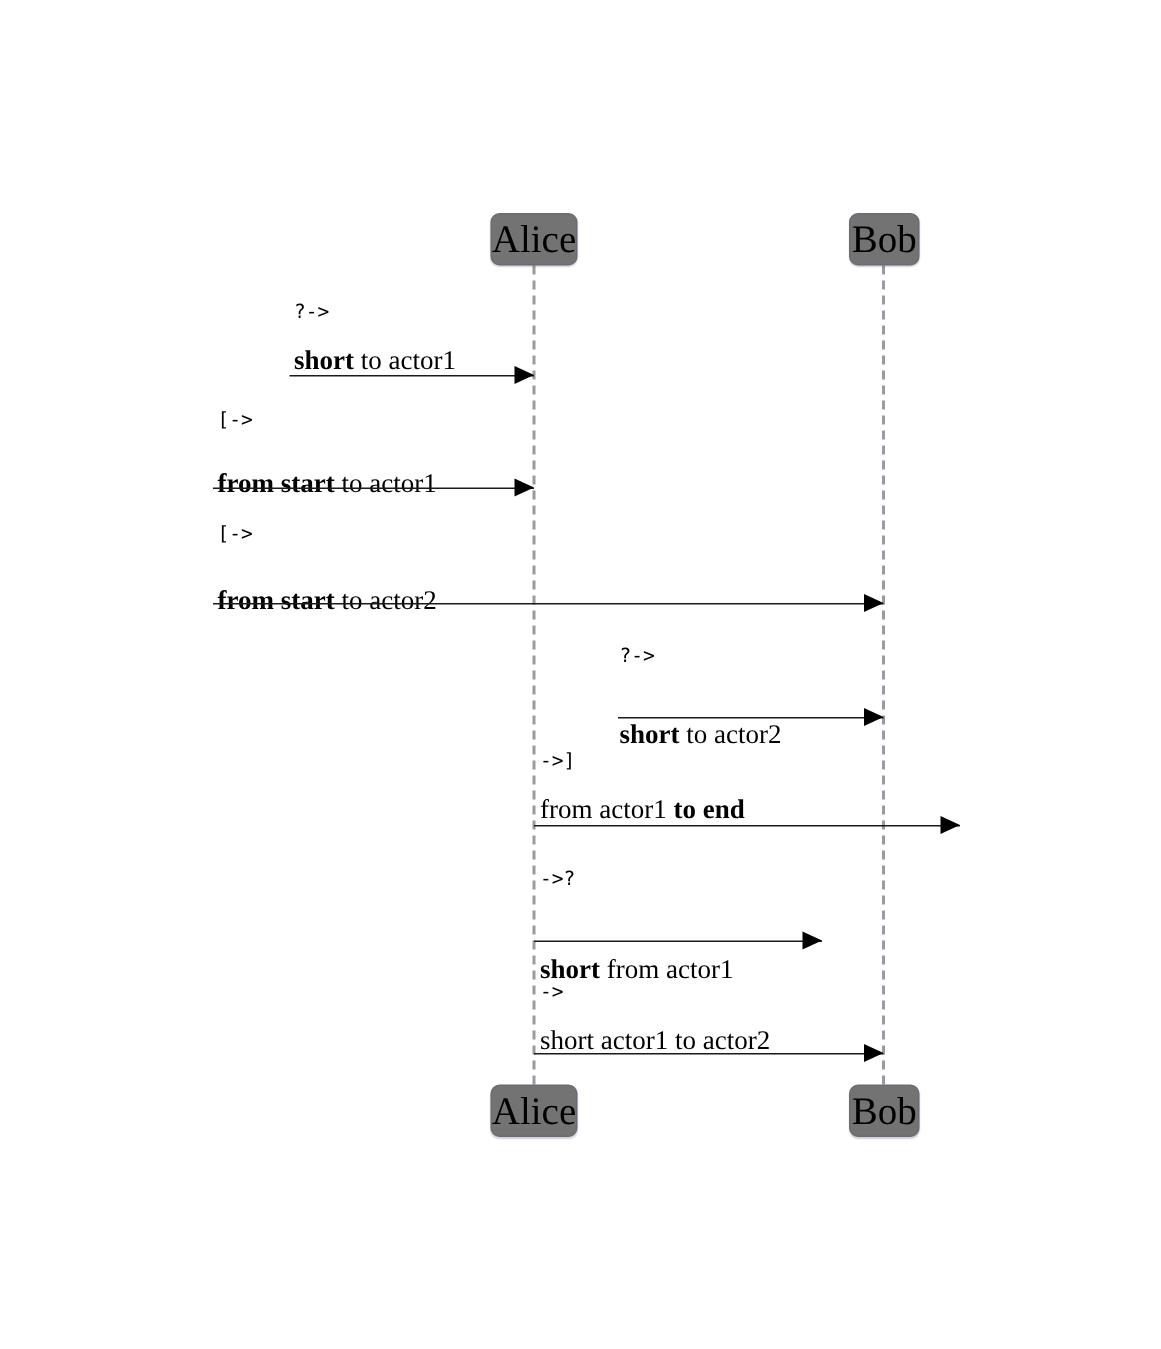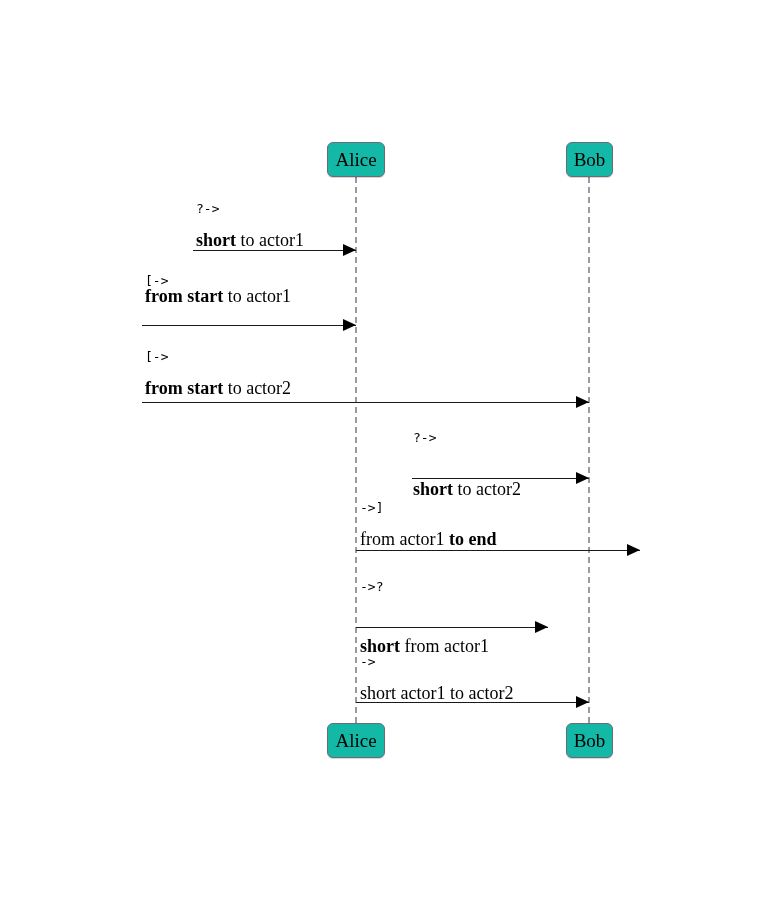--- a/index.html
+++ b/index.html
@@ -12,28 +12,28 @@
     width: 774px;
     height: 899px;
     background: #ffffff;
     overflow: hidden;
     font-family: "Liberation Serif", "DejaVu Serif", serif;
   }
   
   .actor-box {
     position: absolute;
     box-sizing: border-box;
-    background: #14b8a6;
+    background: #737373;
     border: 1px solid #6b6b78;
     border-radius: 6px;
     display: flex;
     align-items: center;
     justify-content: center;
     font-family: "Liberation Serif", "DejaVu Serif", serif;
-    font-size: 19px;
+    font-size: 26px;
     color: #000000;
     line-height: 1;
     box-shadow: 0 1px 1px rgba(0,0,0,0.18);
   }
   
   .lifeline {
     position: absolute;
     width: 0;
     border-left: 2px dashed #9a9aa2;
   }
@@ -79,25 +79,25 @@
   <div id="lifelines-layer">
       <div class="lifeline" style="left: 355px; top: 177px; height: 546px;"></div>
       <div class="lifeline" style="left: 588px; top: 177px; height: 546px;"></div>
     </div>
   <div id="messages-layer">
       <div class="msg-tag" style="left: 196px; top: 202px;">?-&gt;</div>
       <div class="msg-label" style="left: 196px; top: 231px;"><b>short</b><span> to actor1</span></div>
       <div class="msg-line" style="left: 193px; top: 250px; width: 163px;"></div>
       <div class="arrow-head" style="left: 343px; top: 244px;"></div>
       <div class="msg-tag" style="left: 145px; top: 274px;">[-&gt;</div>
-      <div class="msg-label" style="left: 145px; top: 287px;"><b>from start</b><span> to actor1</span></div>
+      <div class="msg-label" style="left: 145px; top: 313px;"><b>from start</b><span> to actor1</span></div>
       <div class="msg-line" style="left: 142px; top: 325px; width: 214px;"></div>
       <div class="arrow-head" style="left: 343px; top: 319px;"></div>
       <div class="msg-tag" style="left: 145px; top: 350px;">[-&gt;</div>
-      <div class="msg-label" style="left: 145px; top: 379px;"><b>from start</b><span> to actor2</span></div>
+      <div class="msg-label" style="left: 145px; top: 391px;"><b>from start</b><span> to actor2</span></div>
       <div class="msg-line" style="left: 142px; top: 402px; width: 447px;"></div>
       <div class="arrow-head" style="left: 576px; top: 396px;"></div>
       <div class="msg-tag" style="left: 413px; top: 431px;">?-&gt;</div>
       <div class="msg-label" style="left: 413px; top: 480px;"><b>short</b><span> to actor2</span></div>
       <div class="msg-line" style="left: 412px; top: 478px; width: 177px;"></div>
       <div class="arrow-head" style="left: 576px; top: 472px;"></div>
       <div class="msg-tag" style="left: 360px; top: 501px;">-&gt;]</div>
       <div class="msg-label" style="left: 360px; top: 530px;"><span>from actor1</span><b> to end</b></div>
       <div class="msg-line" style="left: 356px; top: 550px; width: 284px;"></div>
       <div class="arrow-head" style="left: 627px; top: 544px;"></div>

